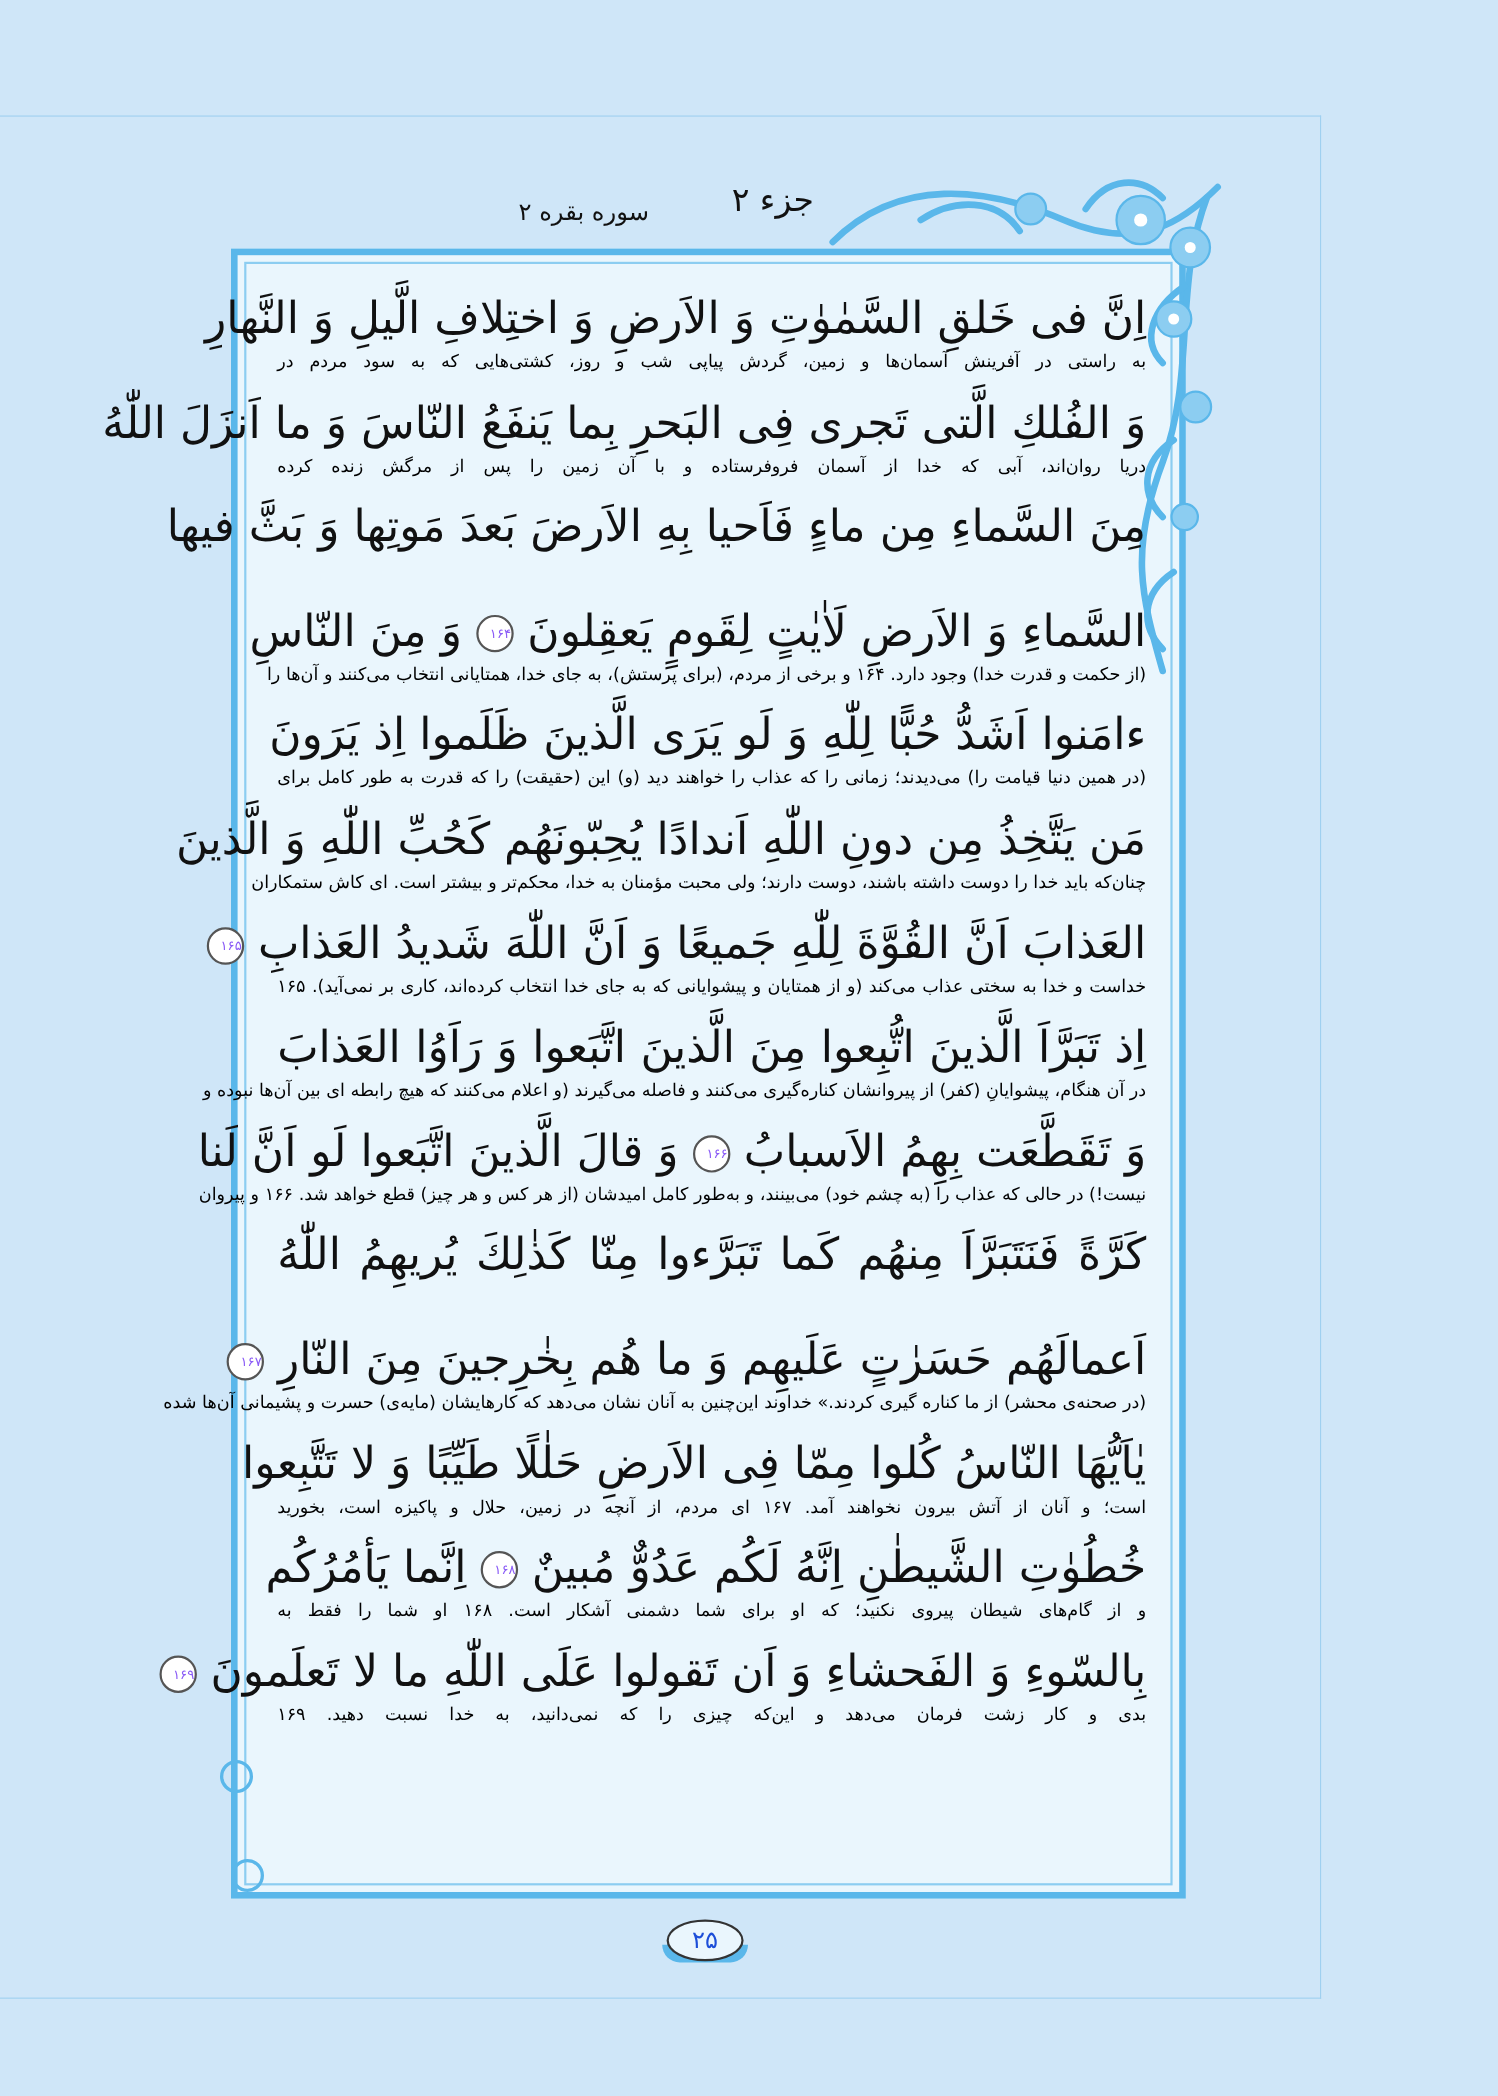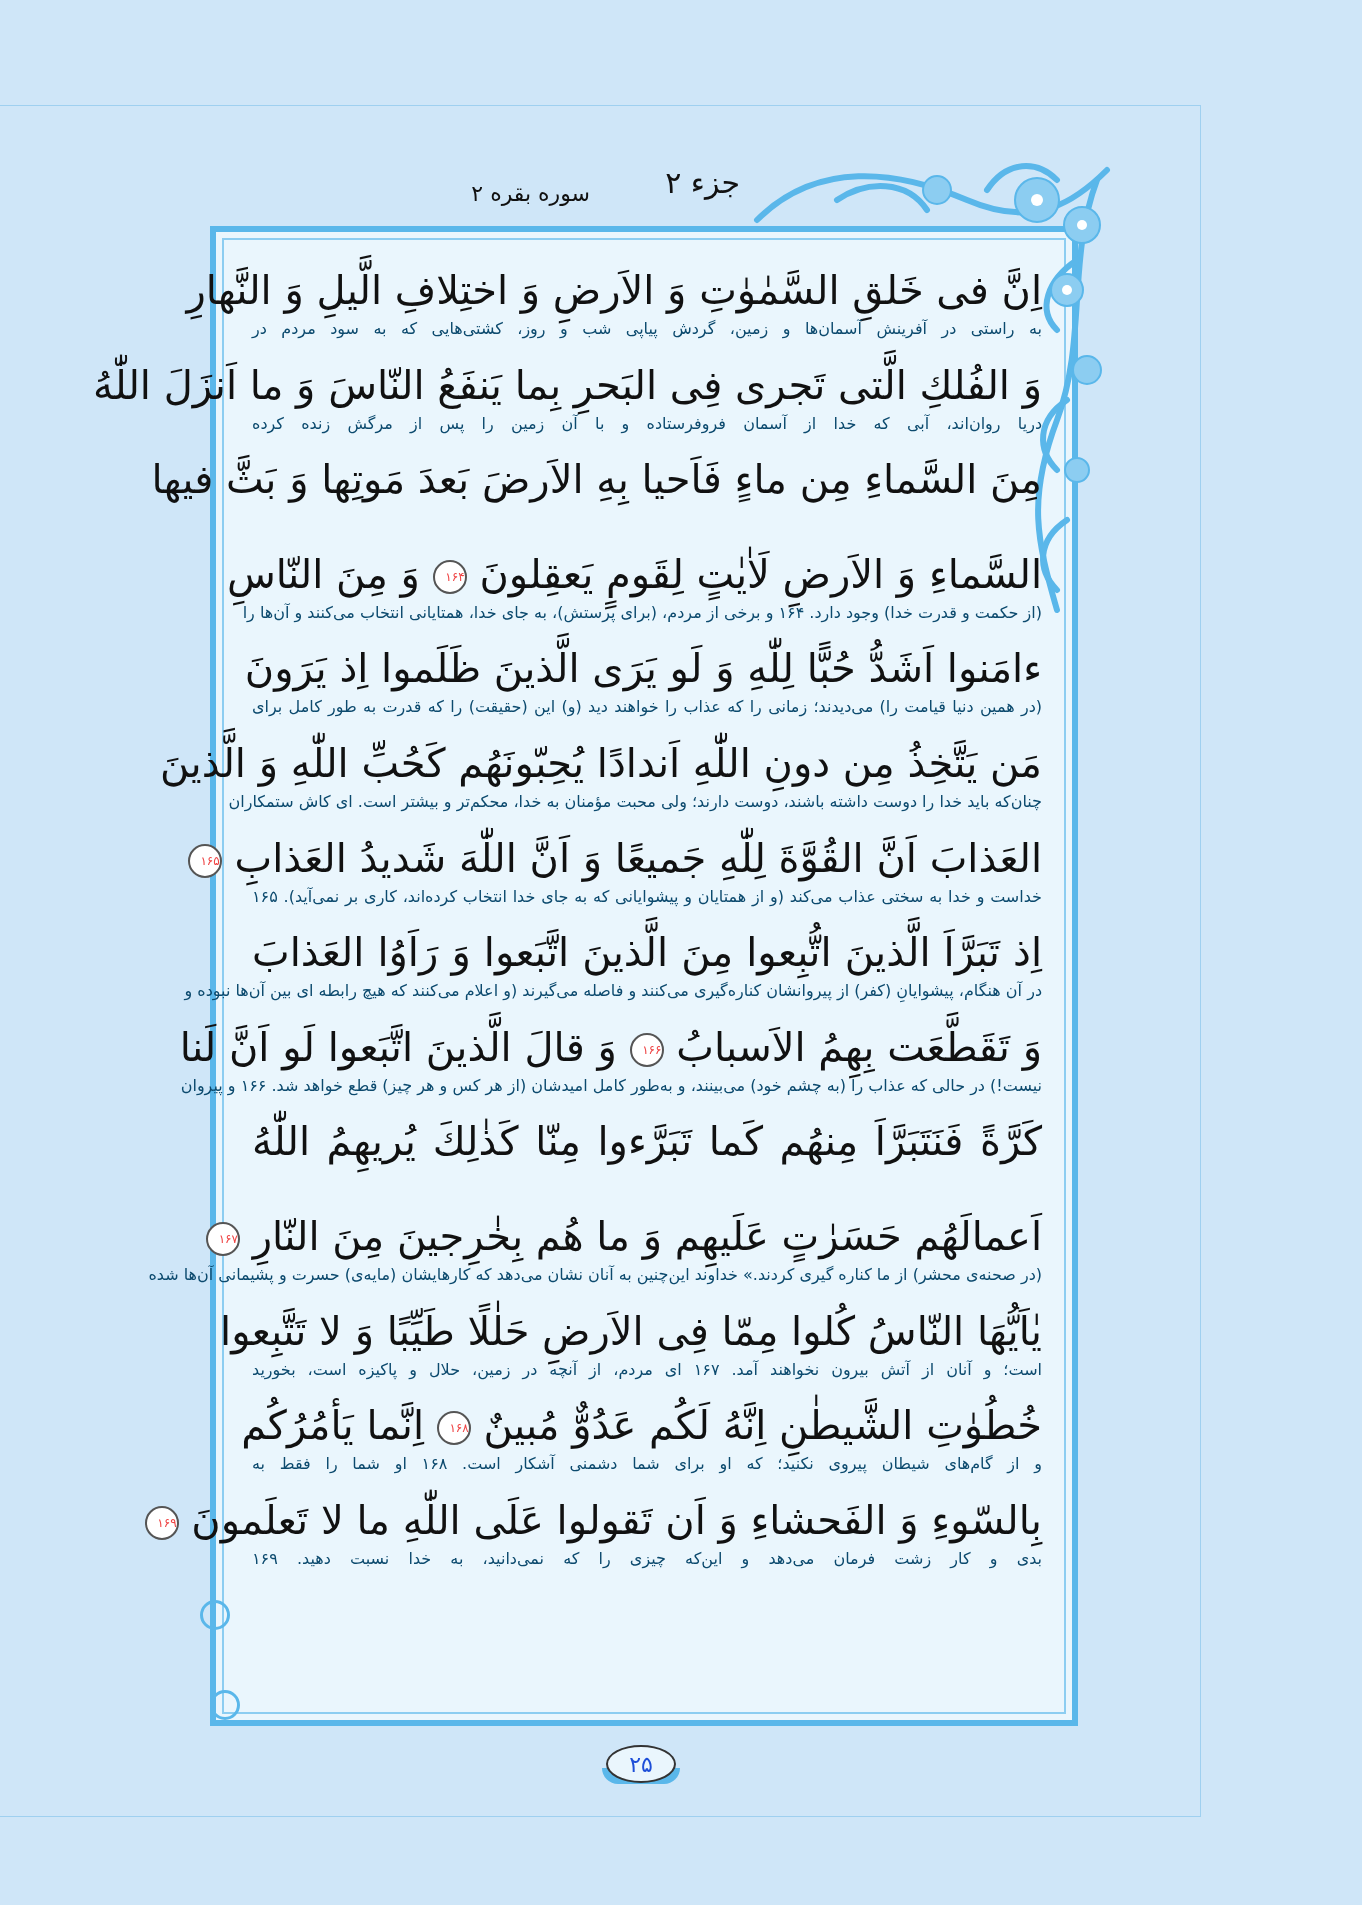--- a/index.html
+++ b/index.html
@@ -37,26 +37,26 @@
     direction: rtl;
   }
   .line { height: 94.6px; position: relative; }
   .ar {
     font-family: "DejaVu Sans", sans-serif; font-size: 40px; line-height: 56px;
     color: #111; white-space: nowrap; text-align: justify; text-align-last: justify;
     display: block;
   }
   .fa {
     font-family: "DejaVu Sans", sans-serif; font-size: 16px; line-height: 22px;
-    color: #0c4a6e; white-space: nowrap; display: block; text-align: justify; text-align-last: justify;
+    color: #000000; white-space: nowrap; display: block; text-align: justify; text-align-last: justify;
   }
   .marker {
     display: inline-block; width: 34px; height: 34px; border-radius: 50%;
     border: 2px solid #555; box-sizing: border-box; font-size: 12px;
-    line-height: 30px; text-align: center; vertical-align: middle; color: #ef4444;
+    line-height: 30px; text-align: center; vertical-align: middle; color: #8b5cf6;
     background: #fff;
   }
   .page-number {
     position: absolute; left: 606px; top: 1745px; width: 70px; height: 38px;
     border: 2px solid #333; border-radius: 50%; background: #eaf6fd;
     text-align: center; line-height: 36px; font-size: 22px; color: #1d4ed8;
     box-sizing: border-box;
   }
   .page-number-ribbon {
     position: absolute; left: 602px; top: 1768px; width: 78px; height: 16px;

